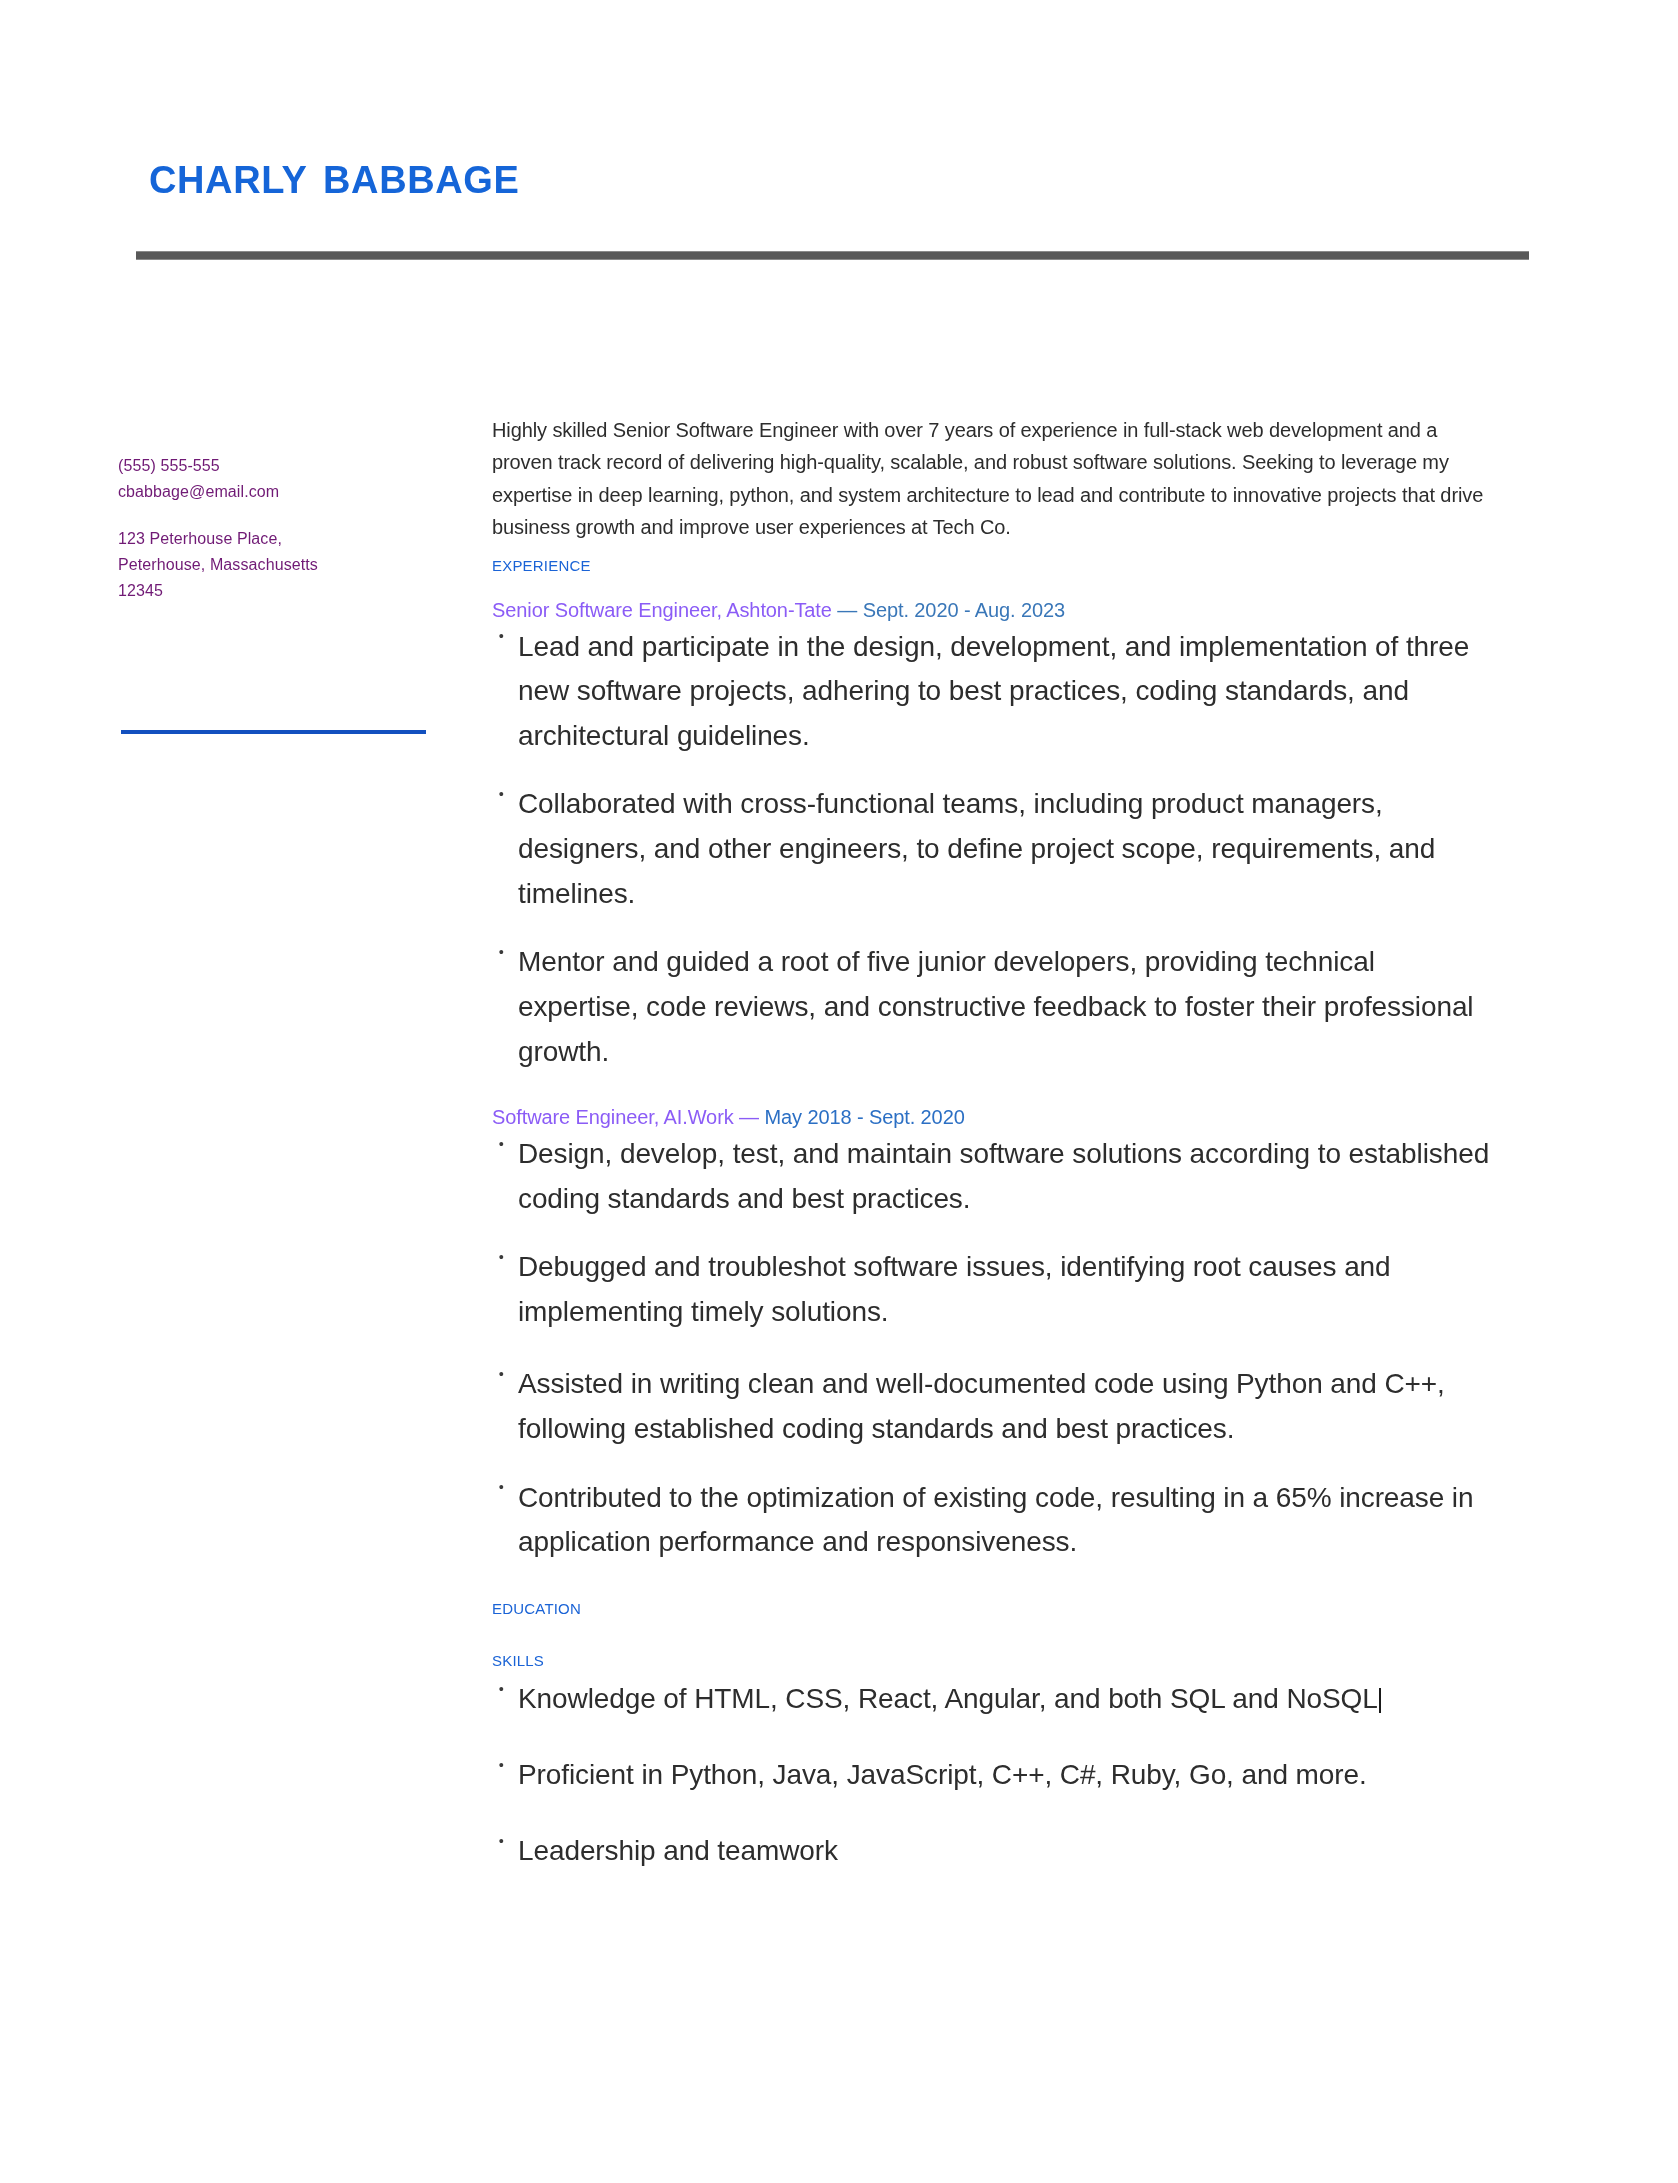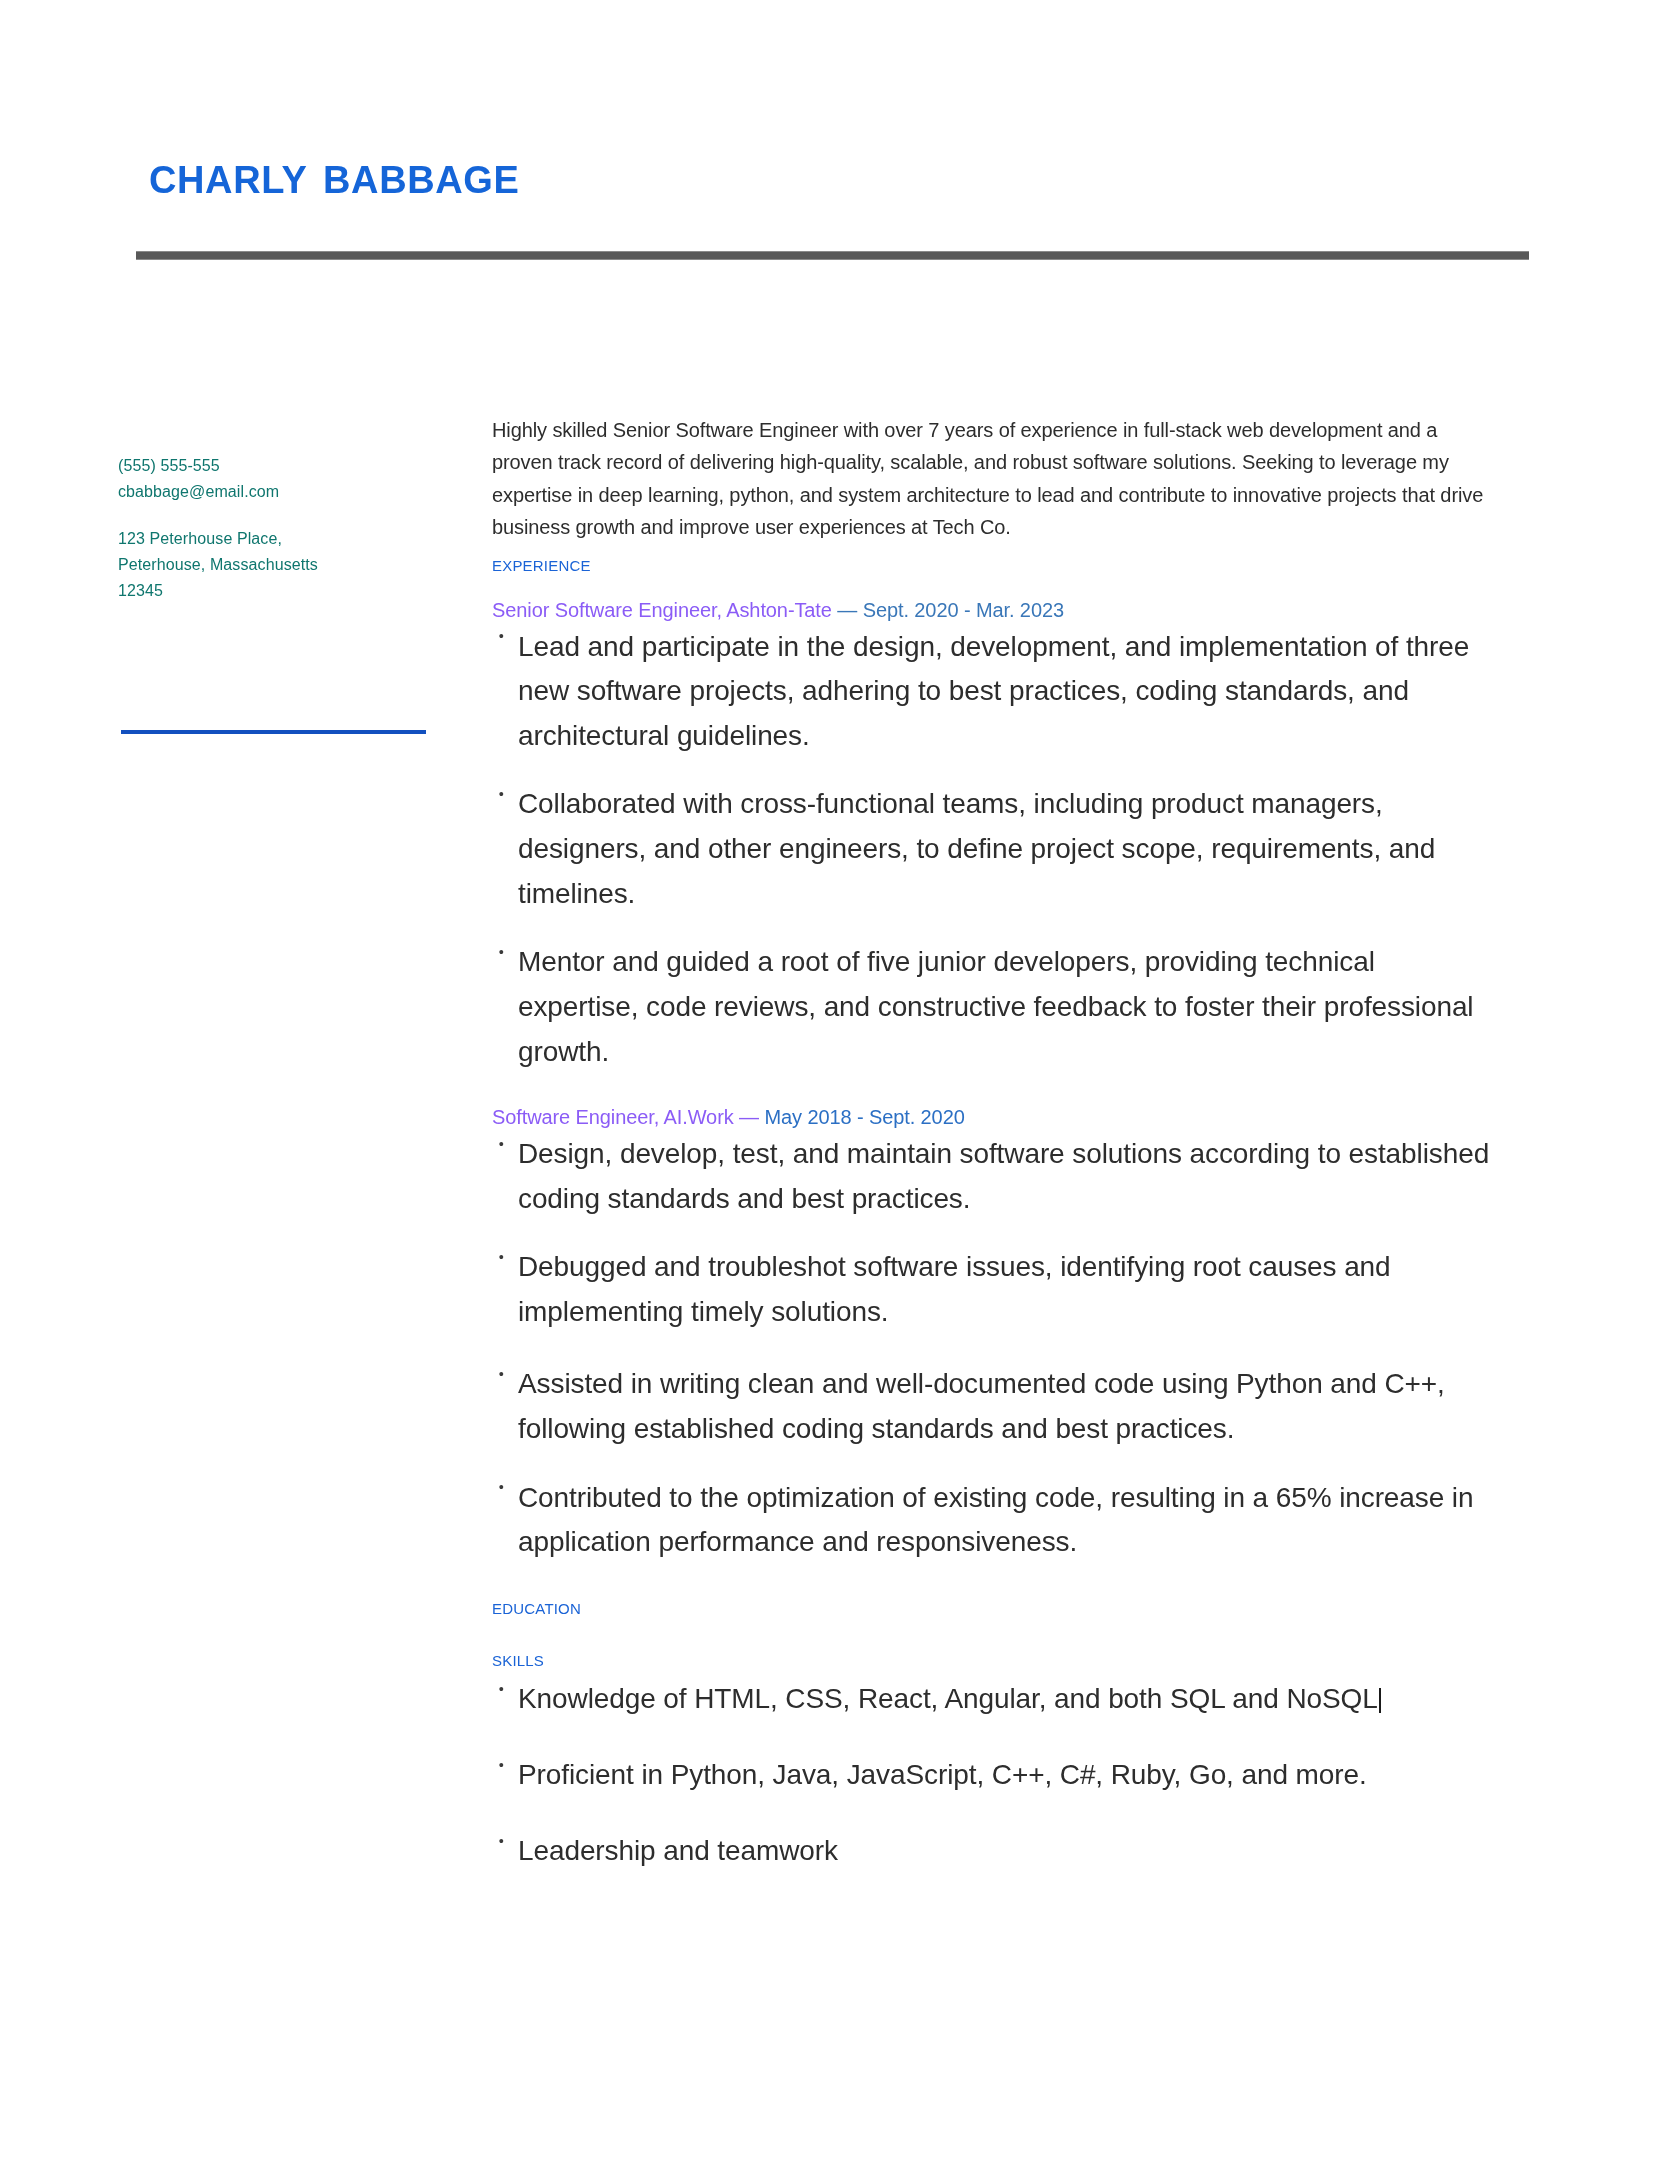--- a/index.html
+++ b/index.html
@@ -60,21 +60,21 @@
   
   .sidebar {
     position: absolute;
     left: 118px;
     top: 453px;
     width: 325px;
   }
   .contact-block {
     font-size: 16px;
     line-height: 1.62;
-    color: #0f766e;
+    color: #701a75;
     letter-spacing: 0.1px;
   }
   .contact-line { white-space: nowrap; }
   .contact-gap { height: 21px; }
   .address-line { white-space: nowrap; }
 
   .sidebar-rule {
     position: absolute;
     left: 3.4px;
     top: 277px;
@@ -206,21 +206,21 @@
   </div>
 
   <div class="main">
 
     <p class="summary">Highly skilled Senior Software Engineer with over 7 years of experience in full-stack web development and a proven track record of delivering high-quality, scalable, and robust software solutions. Seeking to leverage my expertise in deep learning, python, and system architecture to lead and contribute to innovative projects that drive business growth and improve user experiences at Tech Co.</p>
 
     <div class="section-heading">Experience</div>
 
     <div class="job job-first">
       <p class="job-head">
-        <span class="job-role">Senior Software Engineer, Ashton-Tate</span><span class="job-dates-alt"> — </span><span class="job-dates-alt">Sept. 2020 - Mar. 2023</span>
+        <span class="job-role">Senior Software Engineer, Ashton-Tate</span><span class="job-dates-alt"> — </span><span class="job-dates-alt">Sept. 2020 - Aug. 2023</span>
       </p>
       <ul class="bullets">
         <li>Lead and participate in the design, development, and implementation of three new software projects, adhering to best practices, coding standards, and architectural guidelines.</li>
         <li>Collaborated with cross-functional teams, including product managers, designers, and other engineers, to define project scope, requirements, and timelines.</li>
         <li>Mentor and guided a root of five junior developers, providing technical expertise, code reviews, and constructive feedback to foster their professional growth.</li>
       </ul>
     </div>
 
     <div class="job job-next">
       <p class="job-head">

